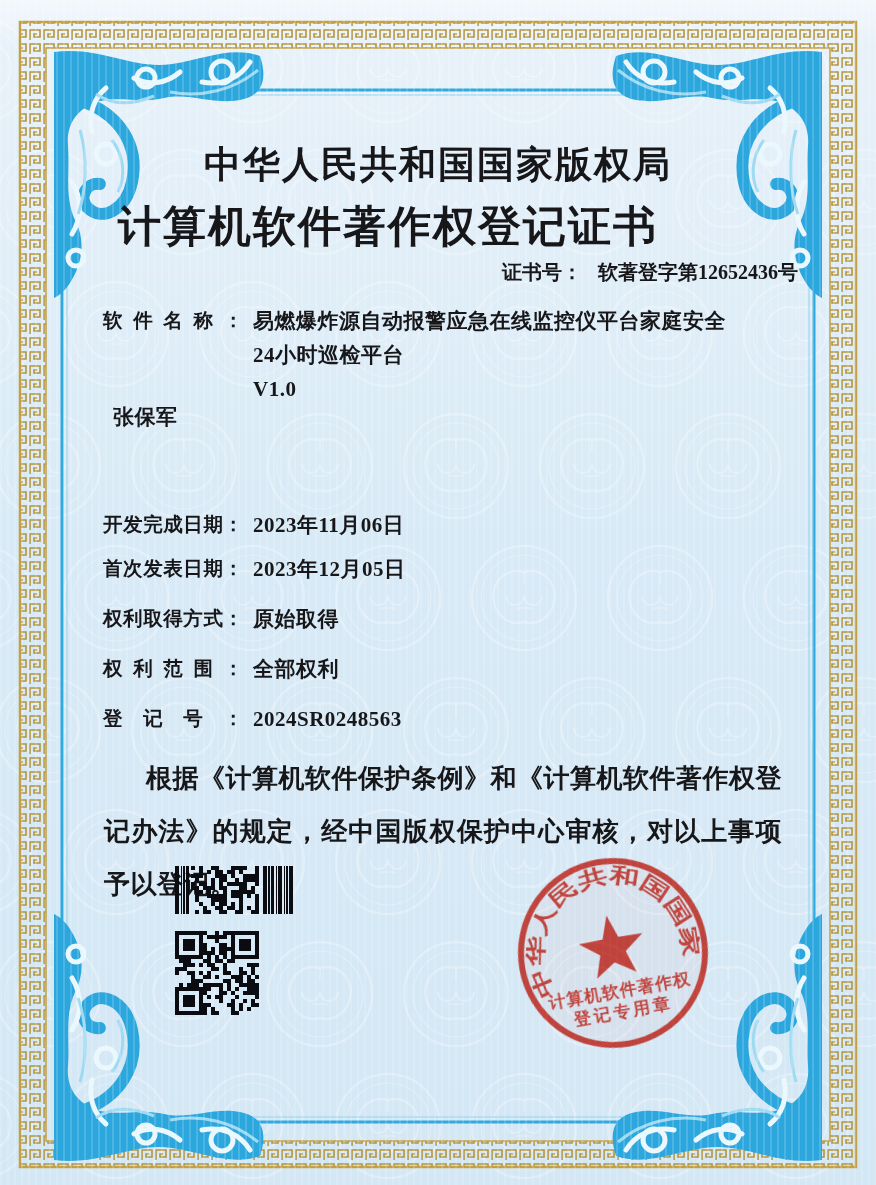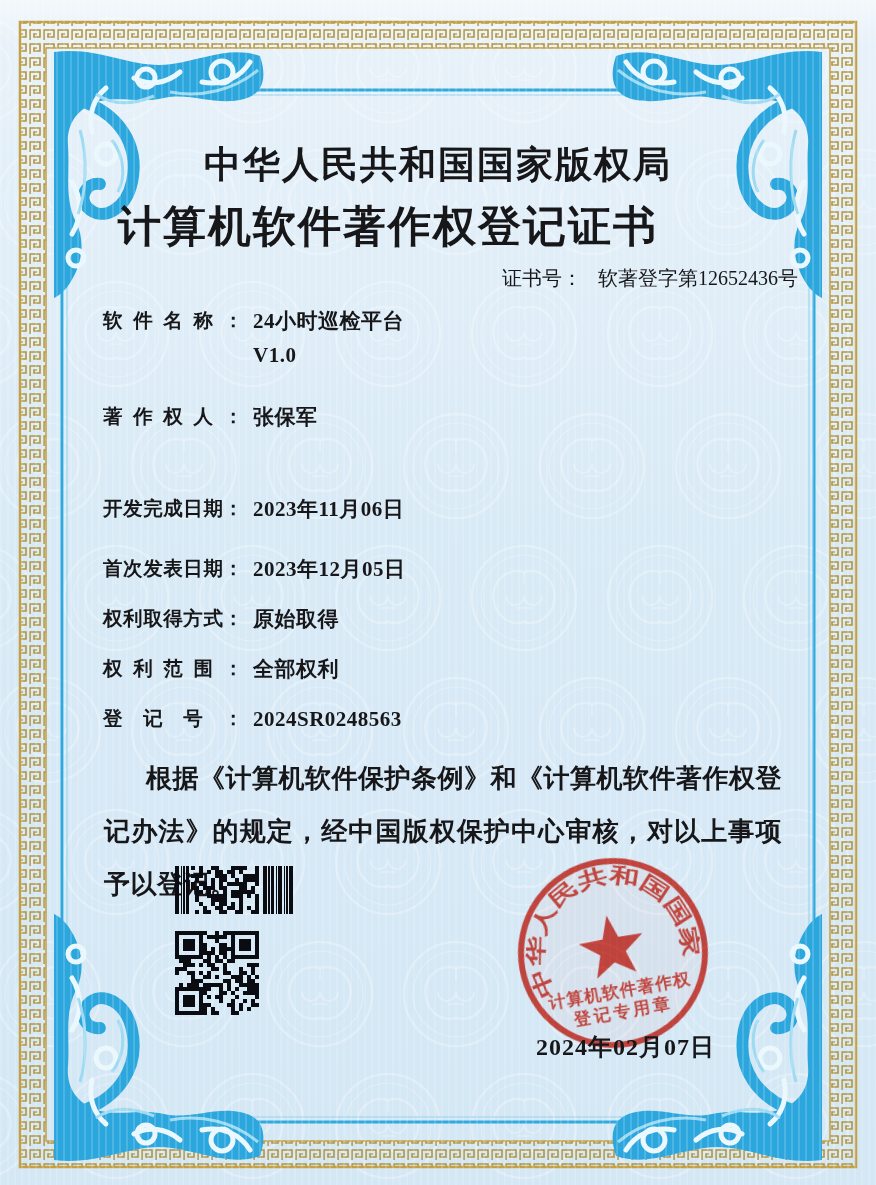--- a/index.html
+++ b/index.html
@@ -17,21 +17,21 @@
   svg.deco{position:absolute;left:0;top:0;}
   .authority{
     position:absolute;top:140px;left:0;width:876px;text-align:center;
     font-size:37px;font-weight:700;letter-spacing:2px;white-space:nowrap;
   }
   .cert-title{
     position:absolute;top:198px;left:0;width:776px;text-align:center;
     font-size:43px;font-weight:700;letter-spacing:2px;white-space:nowrap;
   }
   .certno{
-    position:absolute;top:265px;right:98px;font-size:20px;font-weight:400;white-space:nowrap;
+    position:absolute;top:259px;right:98px;font-size:20px;font-weight:700;white-space:nowrap;
   }
   .certno .gap{display:inline-block;width:16px;}
   .row{position:absolute;left:103px;display:flex;align-items:flex-start;}
   .flabel{
     display:inline-block;width:140px;flex:none;
     font-size:19.5px;font-weight:700;line-height:34px;
     text-align:justify;text-align-last:justify;
   }
   .fval{margin-left:10px;font-size:21px;font-weight:700;line-height:34px;letter-spacing:.5px;white-space:nowrap;}
   .fval .vline{display:block;}
@@ -194,31 +194,31 @@
 
   <div class="authority">中华人民共和国国家版权局</div>
   <div class="cert-title">计算机软件著作权登记证书</div>
   <div class="certno">
     <span>证书号：</span><span class="gap"></span><span>软著登字第12652436号</span>
   </div>
 
   <div class="row" style="top:304px">
     <span class="flabel">软件名称：</span>
     <span class="fval">
+      <span class="vline">易燃爆炸源自动报警应急在线监控仪平台家庭安全</span>
       <span class="vline">24小时巡检平台</span>
       <span class="vline">V1.0</span>
     </span>
   </div>
 
   <div class="row" style="top:400px">
-    <span class="flabel">著作权人：</span>
     <span class="fval">张保军</span>
   </div>
 
-  <div class="row" style="top:492px">
+  <div class="row" style="top:508px">
     <span class="flabel">开发完成日期：</span>
     <span class="fval">2023年11月06日</span>
   </div>
 
   <div class="row" style="top:552px">
     <span class="flabel">首次发表日期：</span>
     <span class="fval">2023年12月05日</span>
   </div>
 
   <div class="row" style="top:602px">
@@ -610,15 +610,14 @@
       <circle cx="113" cy="113" r="92" fill="rgba(255,70,50,0.04)" stroke="#e03a2e" stroke-width="6"></circle>
       <text font-size="21" font-weight="bold" fill="#e03a2e" font-family="Liberation Serif, DejaVu Serif, serif">
         <textPath href="#sealArc" startOffset="0" textLength="356" lengthAdjust="spacingAndGlyphs">中华人民共和国国家版权局</textPath>
       </text>
       <path fill="#e03a2e" d="M113,75 L121,98 L145.3,98.5 L125.9,113.2 L133,135.5 L113,122.6 L93,135.5 L100.1,113.2 L80.7,98.5 L105,98 Z"></path>
       <text x="113" y="157" text-anchor="middle" font-size="17" font-weight="bold" fill="#e03a2e" letter-spacing="1" font-family="Liberation Serif, DejaVu Serif, serif">计算机软件著作权</text>
       <text x="113" y="178" text-anchor="middle" font-size="17" font-weight="bold" fill="#e03a2e" letter-spacing="3" font-family="Liberation Serif, DejaVu Serif, serif">登记专用章</text>
     </svg>
   </div>
 
-  <div class="issue-date">2024年02月07日</div>
 
 </div>
 
 </body></html>

